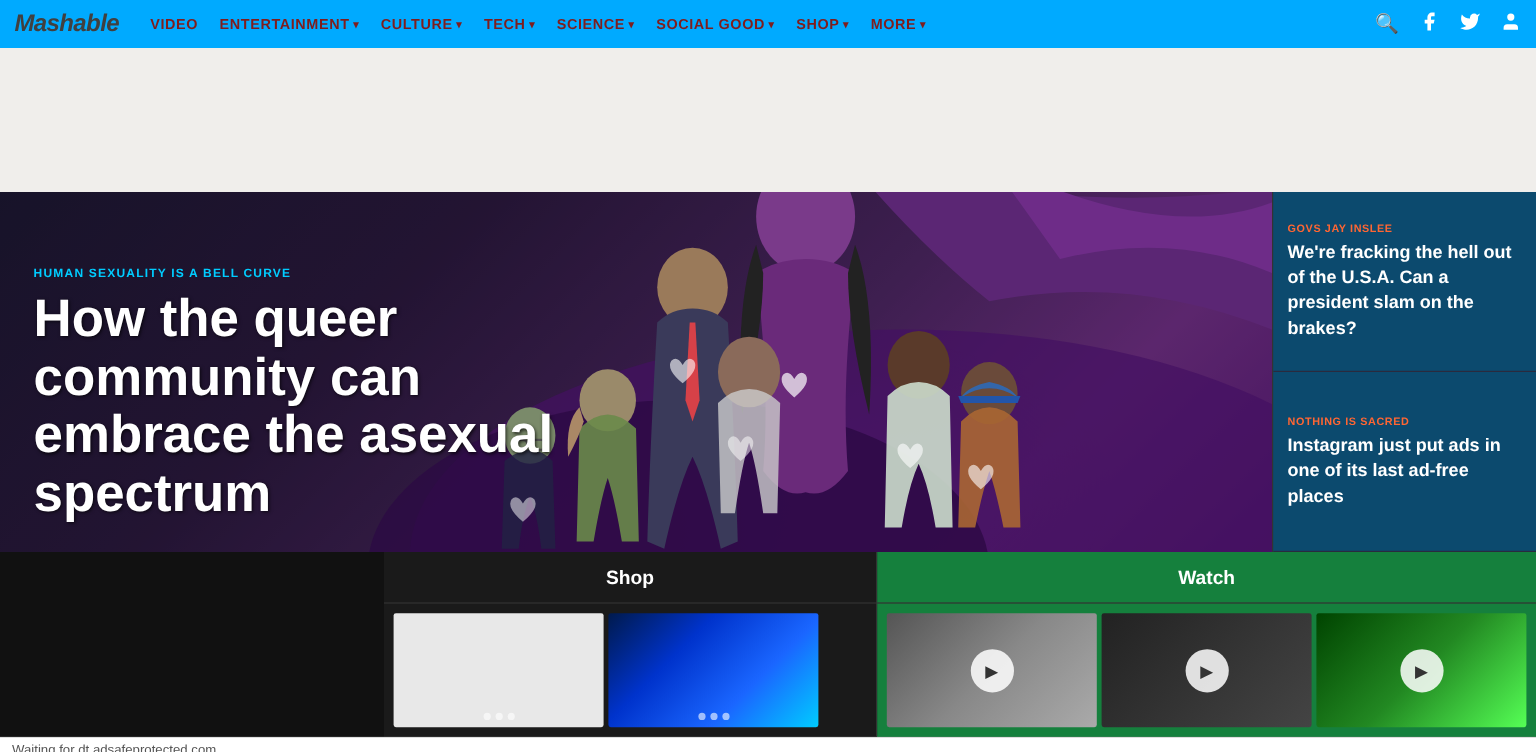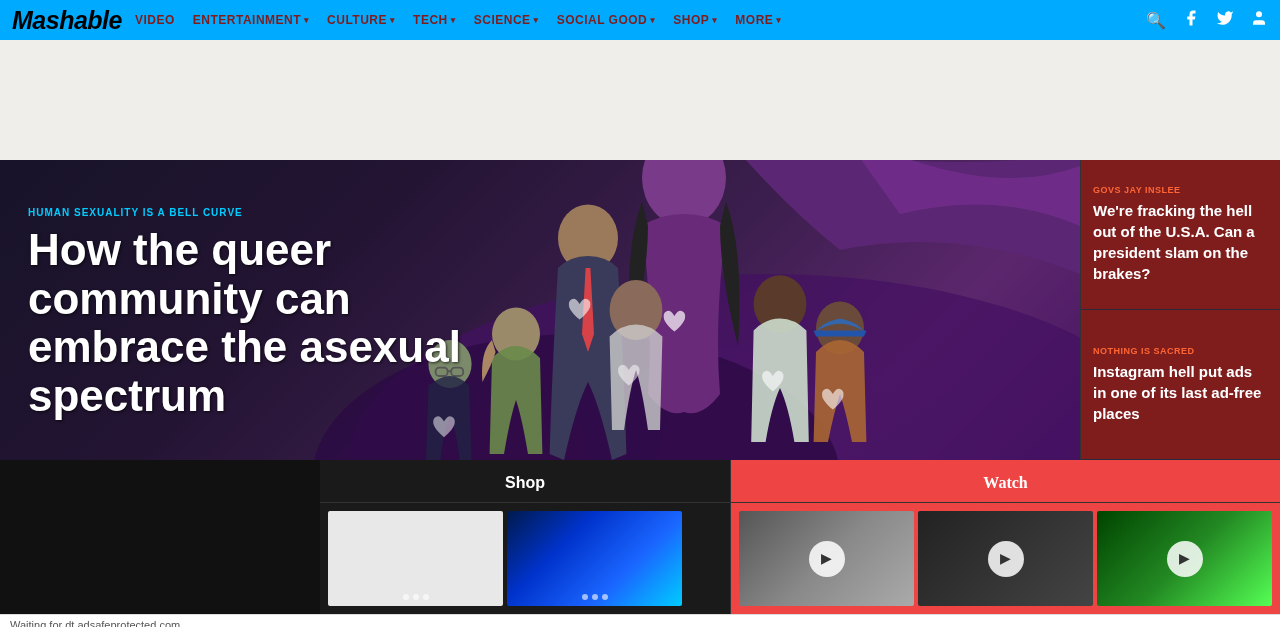--- a/index.html
+++ b/index.html
@@ -9,25 +9,25 @@
     nav {
       background: #00aaff;
       height: 40px;
       display: flex;
       align-items: center;
       padding: 0 12px;
       position: relative;
       z-index: 100;
     }
     .nav-logo {
-      color: #000000;
-      font-size: 25px;
+      color: #404040;
+      font-size: 20px;
       font-weight: 900;
       font-style: italic;
-      margin-right: 5px;
+      margin-right: 18px;
       letter-spacing: -0.5px;
       white-space: nowrap;
     }
     .nav-links {
       display: flex;
       align-items: center;
       gap: 2px;
       flex: 1;
     }
     .nav-link {
@@ -71,21 +71,21 @@
       background: #1a1a2e;
       display: flex;
       overflow: hidden;
     }
     .hero-main {
       flex: 1;
       position: relative;
       background: linear-gradient(135deg, #1a1a2e 0%, #2d1b3d 30%, #5a2d6e 60%, #8b3a9e 80%, #6a1b8a 100%);
       display: flex;
       align-items: flex-end;
-      padding: 0 0 40px 28px;
+      padding: 0 0 24px 28px;
     }
     
     .hero-main::before {
       content: '';
       position: absolute;
       bottom: 0;
       left: 200px;
       right: 0;
       top: 40px;
       background: 
@@ -117,22 +117,22 @@
     .hero-title {
       color: white;
       font-size: 44px;
       font-weight: 900;
       line-height: 1.1;
       text-shadow: 1px 1px 3px rgba(0,0,0,0.7);
     }
 
     
     .hero-sidebar {
-      width: 200px;
-      background: #7f1d1d;
+      width: 220px;
+      background: #0c4a6e;
       display: flex;
       flex-direction: column;
       border-left: 1px solid #333;
       overflow: hidden;
     }
     .sidebar-article {
       padding: 12px 12px;
       border-bottom: 1px solid #2a2a3e;
       cursor: pointer;
       flex: 1;
@@ -167,22 +167,21 @@
       background: #111;
       flex-shrink: 0;
     }
     .bottom-shop {
       flex: 1;
       background: #1a1a1a;
       border-right: 1px solid #333;
     }
     .bottom-watch {
       flex: 1;
-      background: #ef4444;
-      font-family: Liberation Serif, serif;
+      background: #15803d;
     }
     .section-header {
       color: white;
       font-size: 16px;
       font-weight: 700;
       text-align: center;
       padding: 14px 0 10px;
       border-bottom: 1px solid #333;
     }
     .thumbnails-row {
@@ -381,21 +380,21 @@
     </div>
   </div>
 
   <div class="hero-sidebar">
     <div class="sidebar-article">
       <div class="sidebar-tag">GOVS JAY INSLEE</div>
       <div class="sidebar-title">We're fracking the hell out of the U.S.A. Can a president slam on the brakes?</div>
     </div>
     <div class="sidebar-article">
       <div class="sidebar-tag">NOTHING IS SACRED</div>
-      <div class="sidebar-title">Instagram hell put ads in one of its last ad-free places</div>
+      <div class="sidebar-title">Instagram just put ads in one of its last ad-free places</div>
     </div>
   </div>
 </div>
 
 <div class="bottom-section">
 
   <div class="bottom-left-spacer"></div>
 
   <div class="bottom-shop">
     <div class="section-header">Shop</div>

